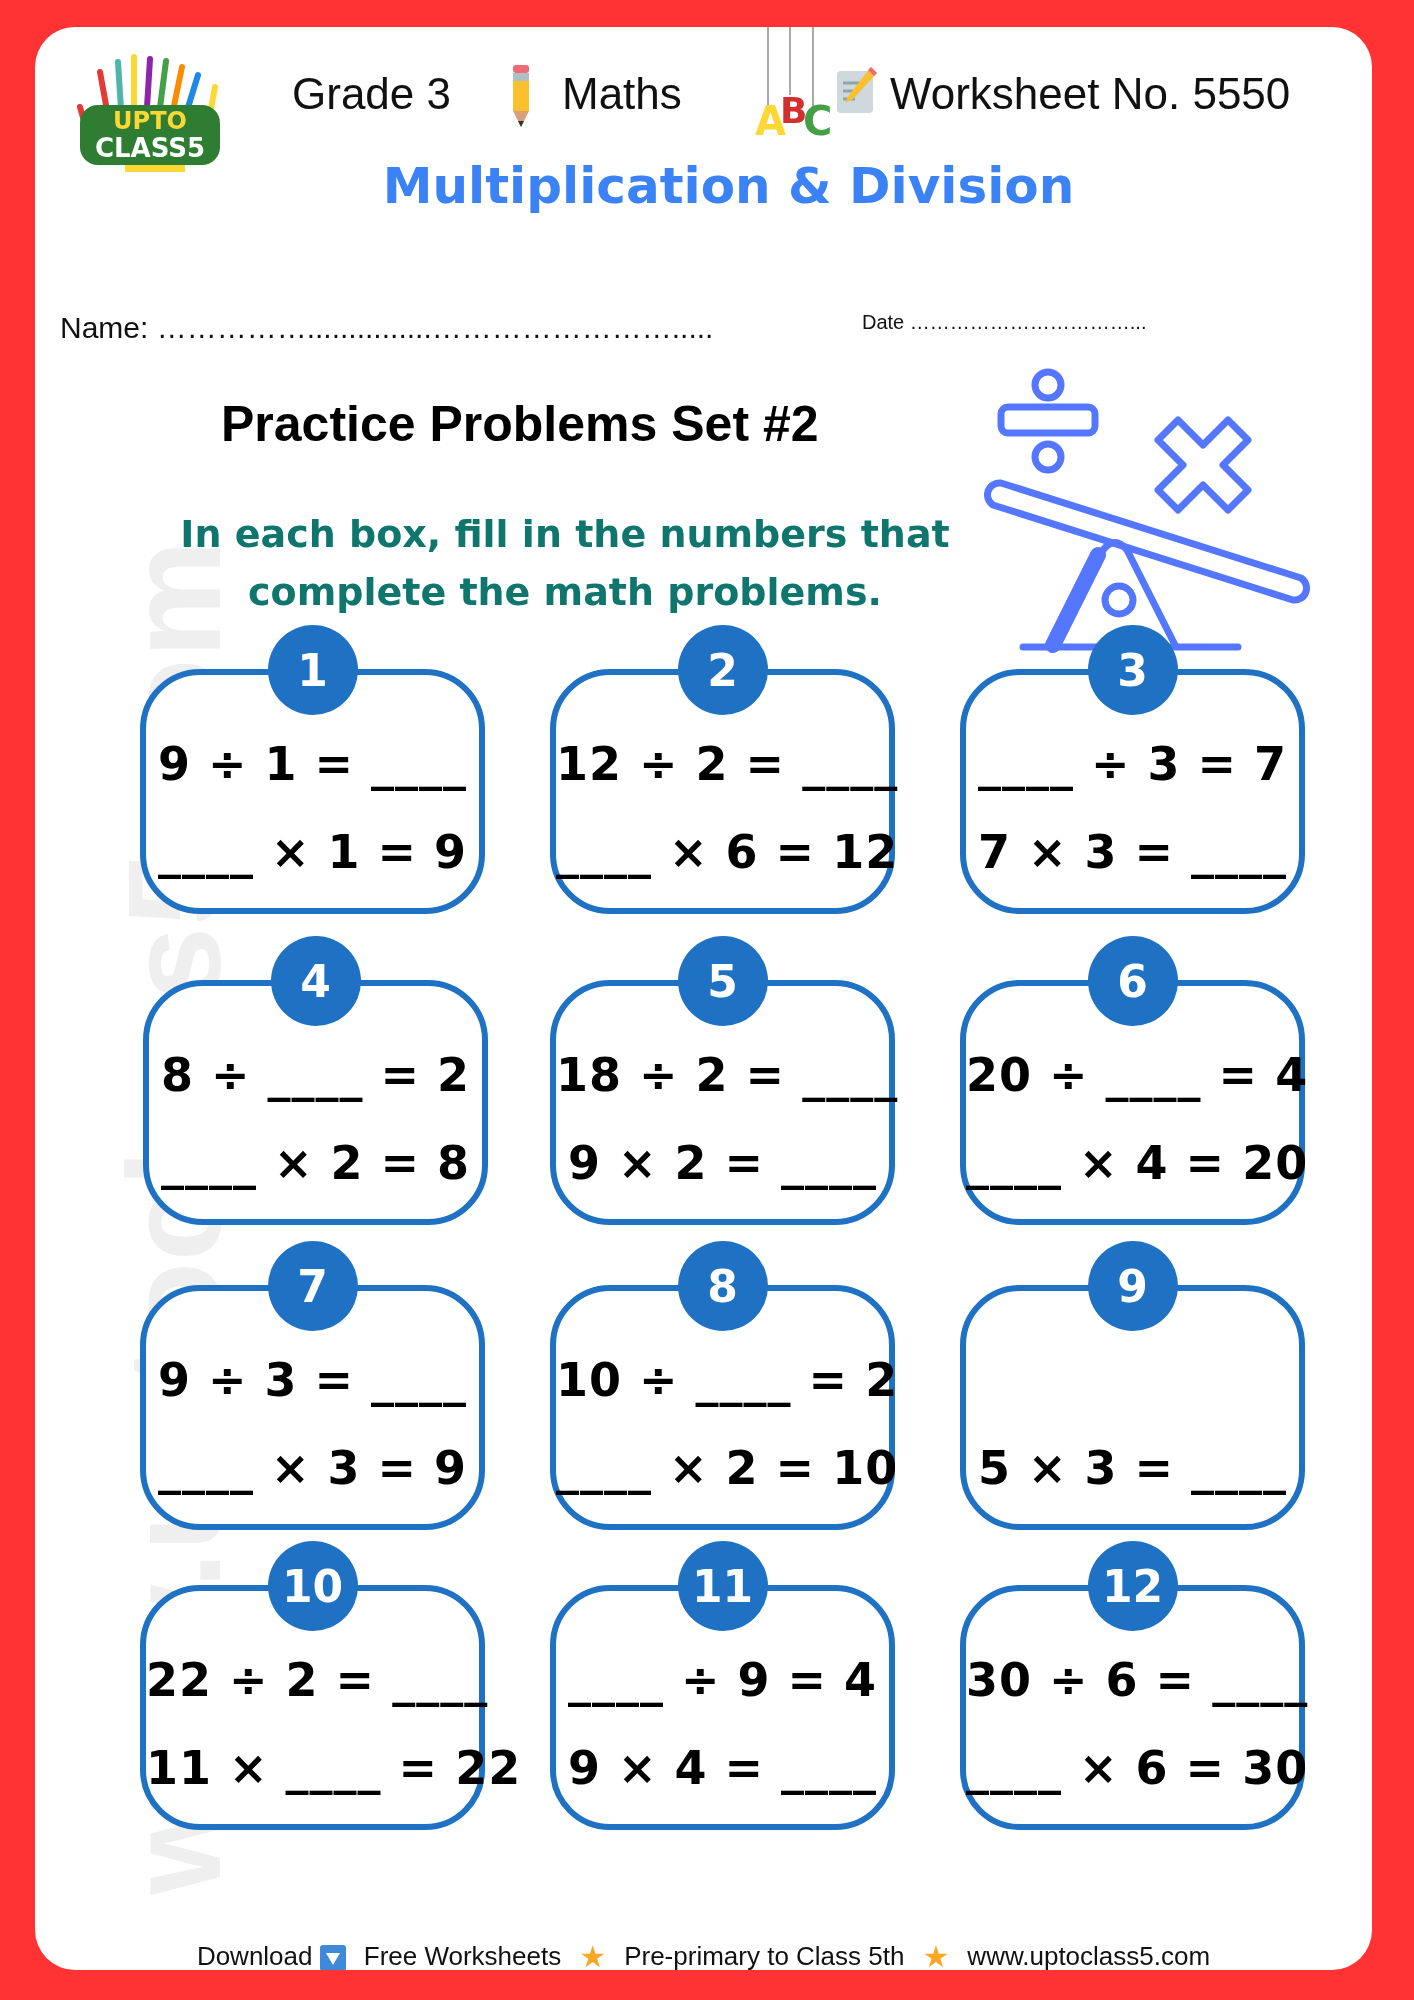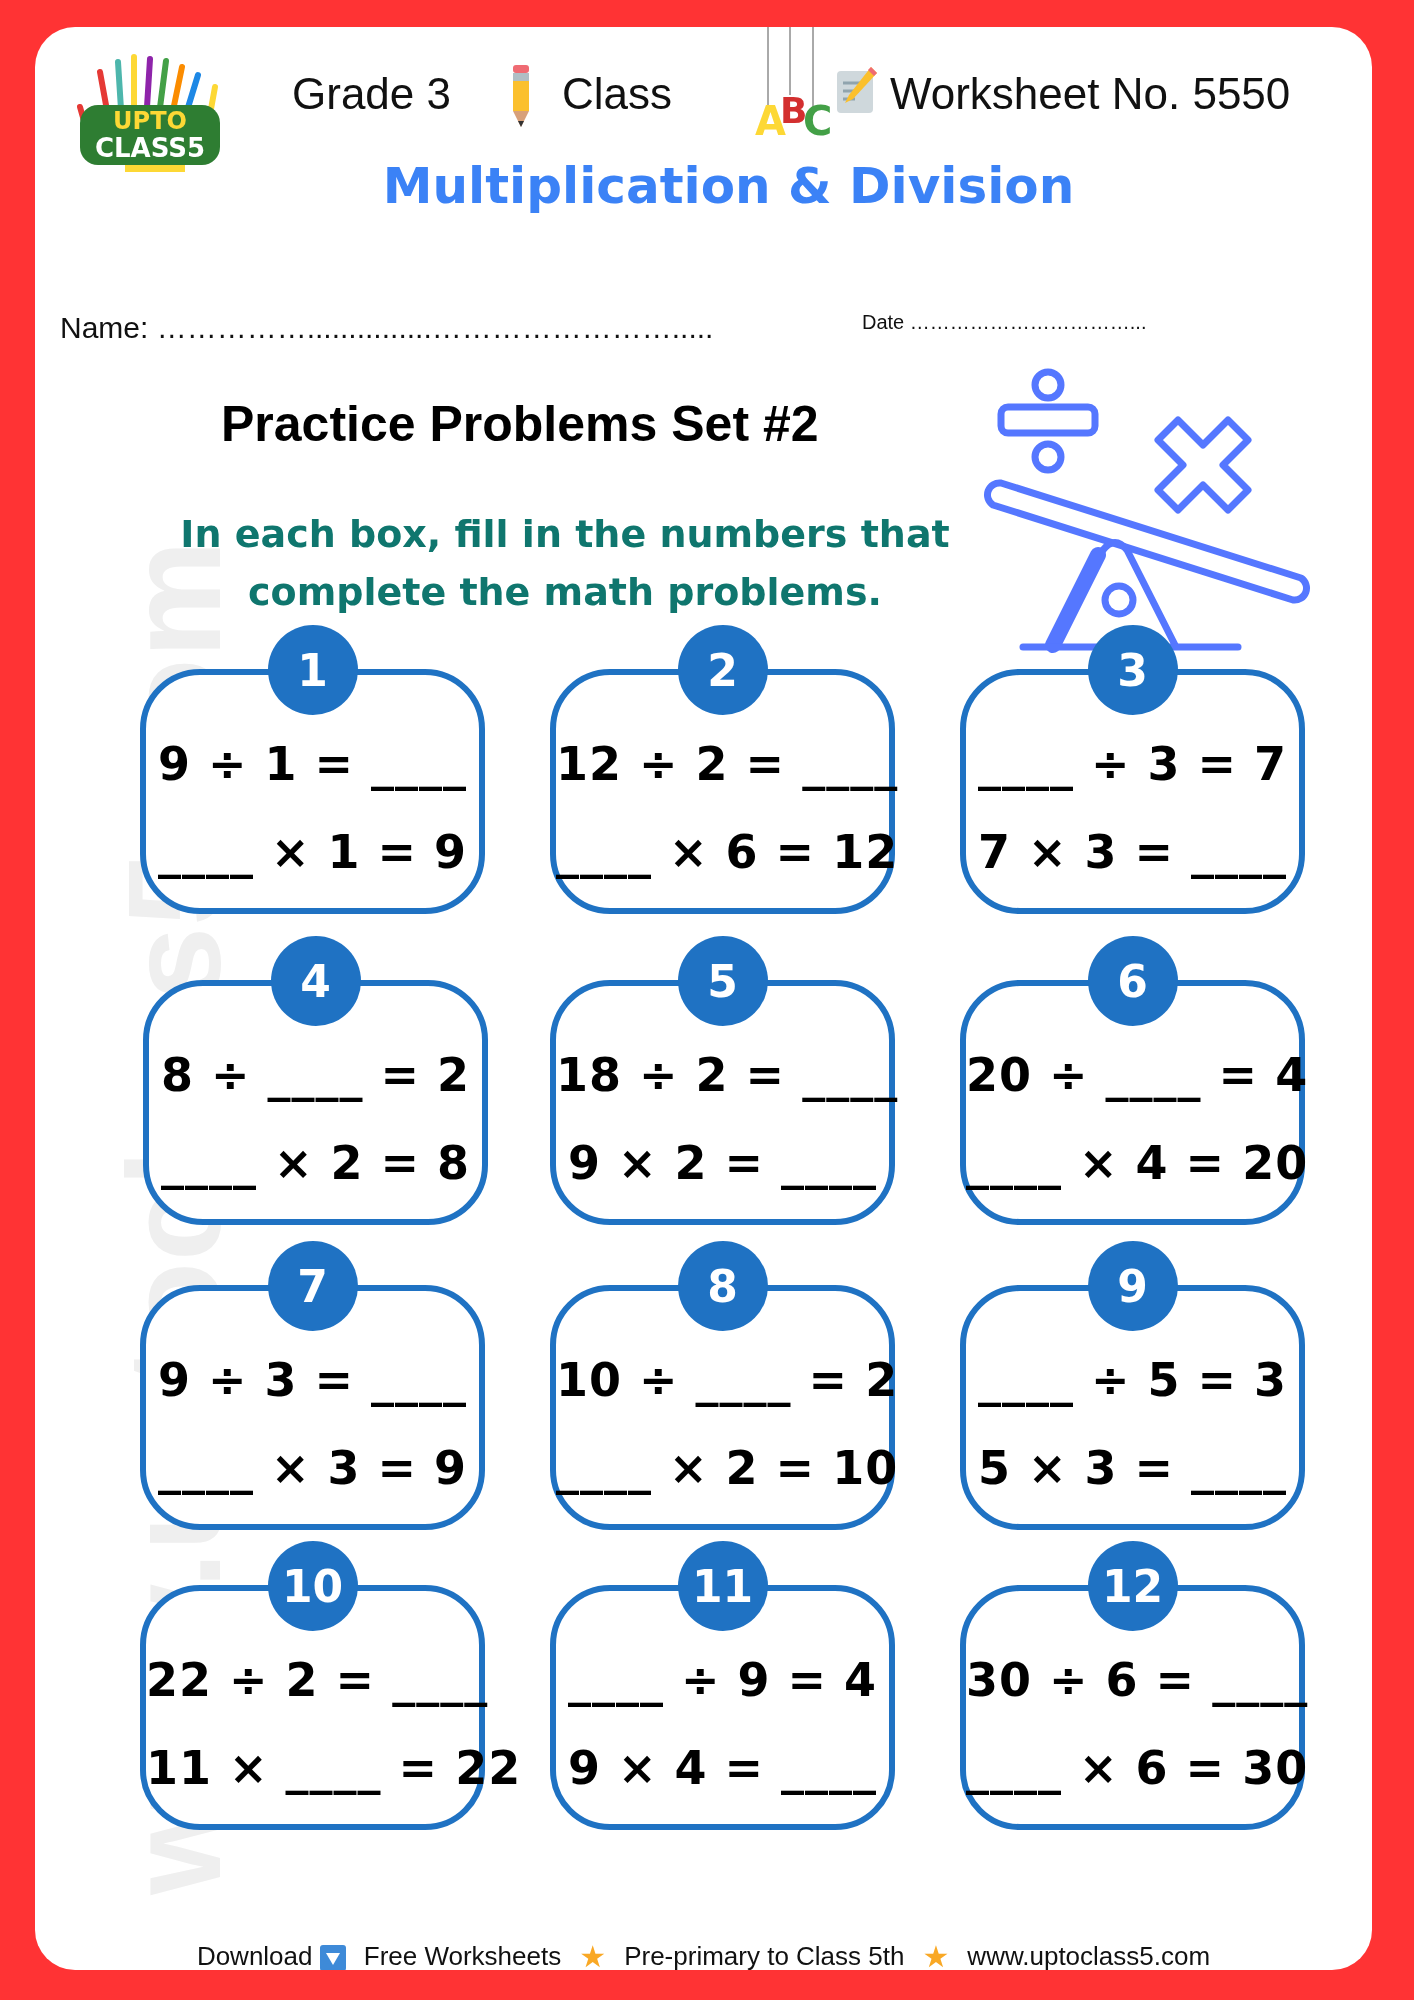--- a/index.html
+++ b/index.html
@@ -105,21 +105,21 @@
   <div class="abs hdr-text grade">Grade 3</div>
 
   <svg class="abs pencil" viewBox="0 0 22 64">
     <rect x="3" y="0" width="16" height="8" rx="3" fill="#EF6B73"></rect>
     <rect x="3" y="8" width="16" height="8" fill="#B0BEC5"></rect>
     <rect x="3" y="16" width="16" height="30" fill="#FBC02D"></rect>
     <polygon points="3,46 19,46 11,62" fill="#D7A07A"></polygon>
     <polygon points="8,56 14,56 11,62" fill="#333"></polygon>
   </svg>
 
-  <div class="abs hdr-text subject">Class</div>
+  <div class="abs hdr-text subject">Maths</div>
 
   <svg class="abs abc" viewBox="0 0 140 110">
     <line x1="43" y1="0" x2="43" y2="78" stroke="#555" stroke-width="1"></line>
     <line x1="65" y1="0" x2="65" y2="68" stroke="#555" stroke-width="1"></line>
     <line x1="88" y1="0" x2="88" y2="80" stroke="#555" stroke-width="1"></line>
     <text x="30" y="108" font-family="DejaVu Sans, sans-serif" font-weight="bold" font-size="40" fill="#FDD835">A</text>
     <text x="55" y="96" font-family="DejaVu Sans, sans-serif" font-weight="bold" font-size="36" fill="#D32F2F">B</text>
     <text x="78" y="108" font-family="DejaVu Sans, sans-serif" font-weight="bold" font-size="40" fill="#43A047">C</text>
   </svg>
 
@@ -194,21 +194,20 @@
     <div class="eq eq1">9 ÷ 3 = ____</div>
     <div class="eq eq2">____ × 3 = 9</div>
   </div>
   <div class="box" style="left:515px; top:1258px;">
     <div class="badge">8</div>
     <div class="eq eq1">10 ÷ ____ = 2</div>
     <div class="eq eq2">____ × 2 = 10</div>
   </div>
   <div class="box" style="left:925px; top:1258px;">
     <div class="badge">9</div>
-    <div class="eq eq1">____ ÷ 5 = 3</div>
     <div class="eq eq2">5 × 3 = ____</div>
   </div>
 
   <div class="box" style="left:105px; top:1558px;">
     <div class="badge">10</div>
     <div class="eq eq1">22 ÷ 2 = ____</div>
     <div class="eq eq2">11 × ____ = 22</div>
   </div>
   <div class="box" style="left:515px; top:1558px;">
     <div class="badge">11</div>

